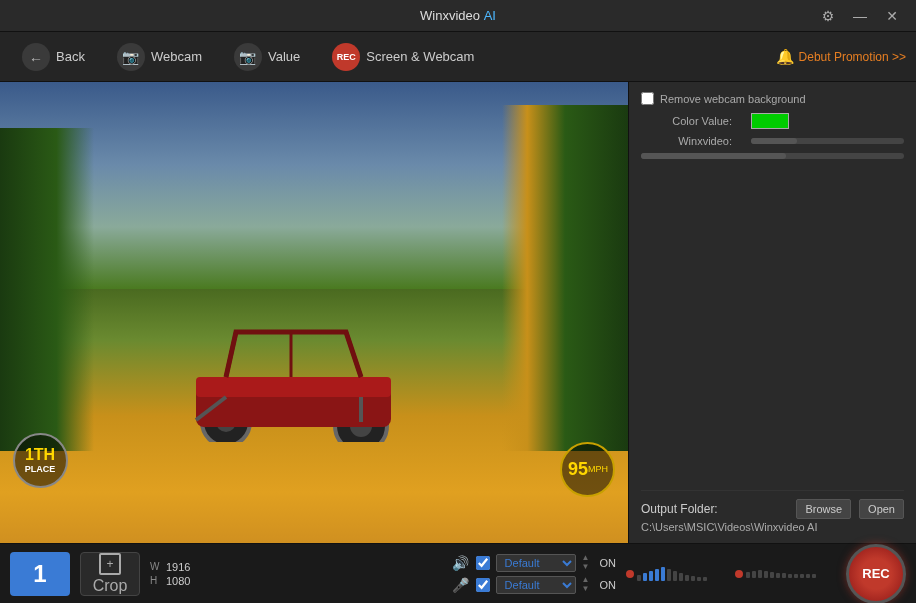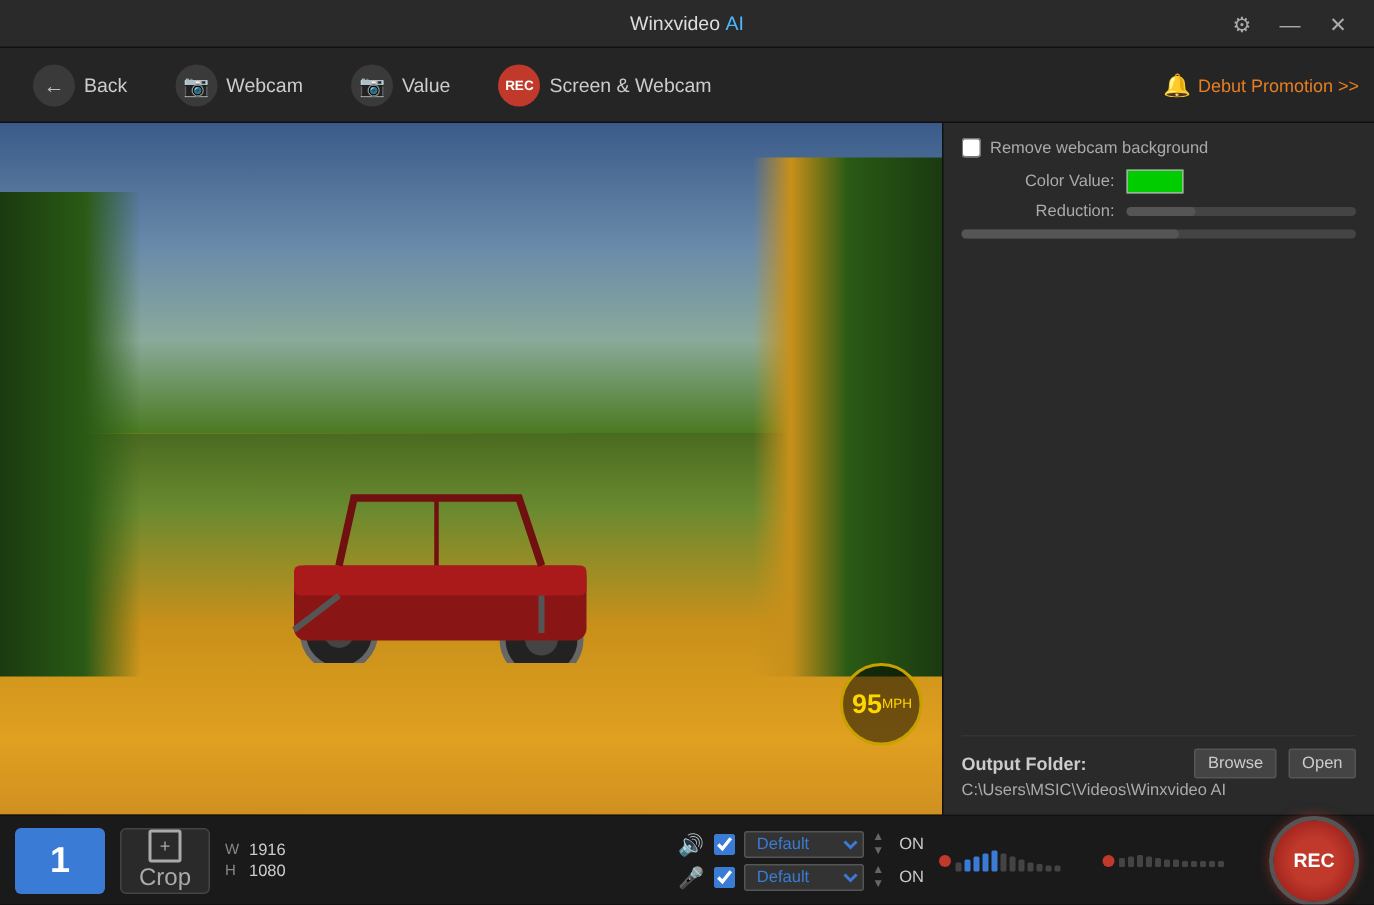--- a/index.html
+++ b/index.html
@@ -151,41 +151,41 @@
     .webcam-bg-header {
       display: flex; align-items: center; gap: 6px; margin-bottom: 8px;
     }
     .webcam-bg-header input[type=checkbox] { accent-color: #555; }
     .webcam-bg-label { color: #aaa; font-size: 11px; }
 
     .slider-row {
       display: flex; align-items: center; margin-bottom: 6px;
     }
     .slider-label {
-      width: 110px; color: #aaa; font-size: 11px; text-align: right; padding-right: 8px;
+      width: 110px; color: #aaa; font-size: 11px; text-align: right; padding-right: 19px;
     }
     .slider-track {
       flex: 1; height: 6px; background: #444; border-radius: 3px; position: relative;
     }
     .slider-fill {
       height: 100%; border-radius: 3px; background: #555;
     }
     .color-value-box {
       width: 38px; height: 16px; background: #00cc00; border: 1px solid #aaa;
     }
 
     .output-section {
       margin-top: auto;
       border-top: 1px solid #333;
       padding-top: 8px;
     }
     .output-row {
       display: flex; align-items: center; gap: 8px;
     }
-    .output-label { color: #ccc; font-size: 12px; font-weight: bold; }
+    .output-label { color: #ccc; font-size: 12px; font-weight: normal; }
     .output-path { color: #aaa; font-size: 11px; margin-top: 2px; }
     .browse-btn, .open-btn {
       padding: 3px 8px; background: #444; border: 1px solid #555;
       color: #ccc; font-size: 11px; cursor: pointer; border-radius: 2px;
     }
 
     
     .bottom-bar {
       height: 60px;
       background: #1a1a1a;
@@ -327,20 +327,24 @@
 
         <path d="M50,75 L60,30 L170,30 L185,75" fill="none" stroke="#701010" stroke-width="5"></path>
         <line x1="60" y1="30" x2="50" y2="75" stroke="#701010" stroke-width="4"></line>
         <line x1="170" y1="30" x2="185" y2="75" stroke="#701010" stroke-width="4"></line>
         <line x1="115" y1="30" x2="115" y2="75" stroke="#701010" stroke-width="3"></line>
 
         <line x1="50" y1="95" x2="20" y2="118" stroke="#555" stroke-width="4"></line>
         <line x1="185" y1="95" x2="185" y2="120" stroke="#555" stroke-width="4"></line>
       </svg>
 
+      <div class="hud-place">
+        <span class="num">1TH</span>
+        <span>PLACE</span>
+      </div>
 
       <div class="hud-speed">
         <span class="num">95</span>
         <span>MPH</span>
       </div>
     </div>
   </div>
 
   <div class="right-panel">
 
@@ -350,21 +354,21 @@
         <span class="webcam-bg-label">Remove webcam background</span>
       </div>
 
       <div class="slider-row">
         <span class="slider-label">Color Value:</span>
         <div class="color-value-box"></div>
       </div>
 
 
       <div class="slider-row">
-        <span class="slider-label">Reduction:</span>
+        <span class="slider-label">Winxvideo:</span>
         <div class="slider-track">
           <div class="slider-fill" style="width:30%"></div>
         </div>
       </div>
 
       <div class="slider-row">
         <div class="slider-track">
           <div class="slider-fill" style="width:55%"></div>
         </div>
       </div>

